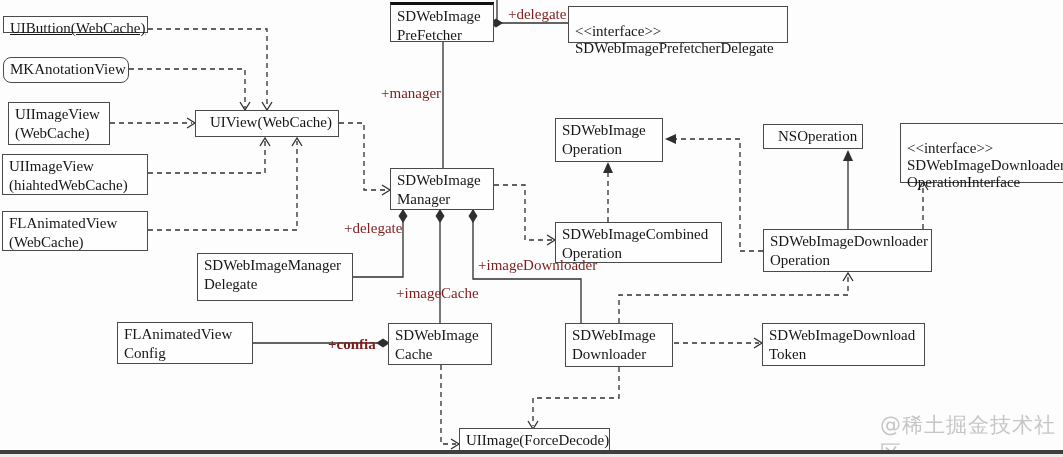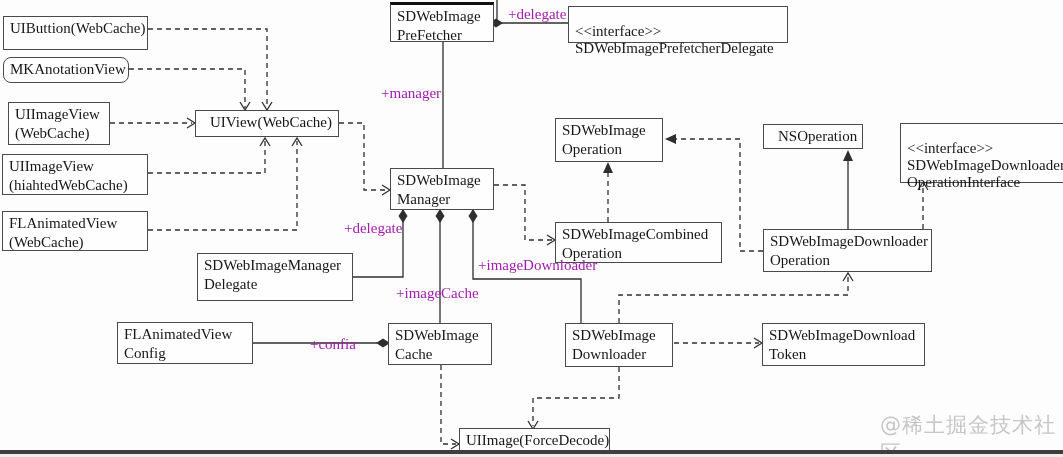--- a/index.html
+++ b/index.html
@@ -9,21 +9,21 @@
   }
   .node{
     position:absolute;box-sizing:border-box;border:1px solid #4a4a4a;
     background:#fffefe;color:#161616;font-size:15px;line-height:19px;
     padding:2px 6px;white-space:nowrap;
   }
   .node.center{text-align:right;}
   .node.thick-top{border-top-width:3px;border-top-color:#111;}
   .node.tight{line-height:17px;padding-top:16px;}
   .edge-label{
-    position:absolute;font-size:15px;color:#a21caf;white-space:nowrap;
+    position:absolute;font-size:15px;color:#7f1d1d;white-space:nowrap;
     background:transparent;
   }
   #wires{position:absolute;left:0;top:0;width:1063px;height:457px;}
   .watermark{
     position:absolute;left:880px;top:411px;font-size:21px;color:#c6c6c6;
     font-family:"DejaVu Sans","Liberation Sans",sans-serif;letter-spacing:1px;
   }
   .bottom-bar{position:absolute;left:0;width:1063px;}
 </style>
 </head>
@@ -68,21 +68,21 @@
       <polyline points="754,338 762,343 754,348" fill="none" stroke="#2f2f2f" stroke-width="1.3"></polyline>
       <polyline points="528,421 533,429 538,421" fill="none" stroke="#2f2f2f" stroke-width="1.3"></polyline>
       <polyline points="451,439 459,444 451,449" fill="none" stroke="#2f2f2f" stroke-width="1.3"></polyline>
       <polygon points="489,23 496,18.5 503,23 496,27.5" fill="#2f2f2f" stroke="none"></polygon>
       <polygon points="403,209 407.5,216 403,223 398.5,216" fill="#2f2f2f" stroke="none"></polygon>
       <polygon points="440,209 444.5,216 440,223 435.5,216" fill="#2f2f2f" stroke="none"></polygon>
       <polygon points="473,209 477.5,216 473,223 468.5,216" fill="#2f2f2f" stroke="none"></polygon>
       <polygon points="376,343 383,338.5 390,343 383,347.5" fill="#2f2f2f" stroke="none"></polygon>
     </svg>
   <div id="nodes">
-      <div class="node" style="left: 3px; top: 16px; width: 145px; height: 34px;">
+      <div class="node" style="left: 3px; top: 16px; width: 145px; height: 17px; text-decoration: underline;">
         <div>UIButtion(WebCache)</div>
       </div>
       <div class="node" style="left: 3px; top: 57px; width: 126px; height: 26px; border-radius: 8px;">
         <div>MKAnotationView</div>
       </div>
       <div class="node" style="left: 8px; top: 102px; width: 102px; height: 43px;">
         <div>UIImageView</div>
         <div>(WebCache)</div>
       </div>
       <div class="node center" style="left: 195px; top: 110px; width: 144px; height: 27px;">
@@ -151,18 +151,18 @@
       <div class="node center" style="left: 459px; top: 428px; width: 151px; height: 27px;">
         <div>UIImage(ForceDecode)</div>
       </div>
     </div>
   <div id="labels">
       <div class="edge-label" style="left: 508px; top: 6px;">+delegate</div>
       <div class="edge-label" style="left: 381px; top: 85px;">+manager</div>
       <div class="edge-label" style="left: 344px; top: 220px;">+delegate</div>
       <div class="edge-label" style="left: 478px; top: 257px;">+imageDownloader</div>
       <div class="edge-label" style="left: 396px; top: 285px;">+imageCache</div>
-      <div class="edge-label" style="left: 310px; top: 336px;">+confia</div>
+      <div class="edge-label" style="left: 328px; top: 336px; font-weight: bold;">+confia</div>
     </div>
   <div class="watermark">@稀土掘金技术社区</div>
   <div class="bottom-bar" style="top:450px;height:4px;background:#3f3f3f;"></div>
   <div class="bottom-bar" style="top:454px;height:3px;background:#ececec;"></div>
 </div>
 
 </body></html>

